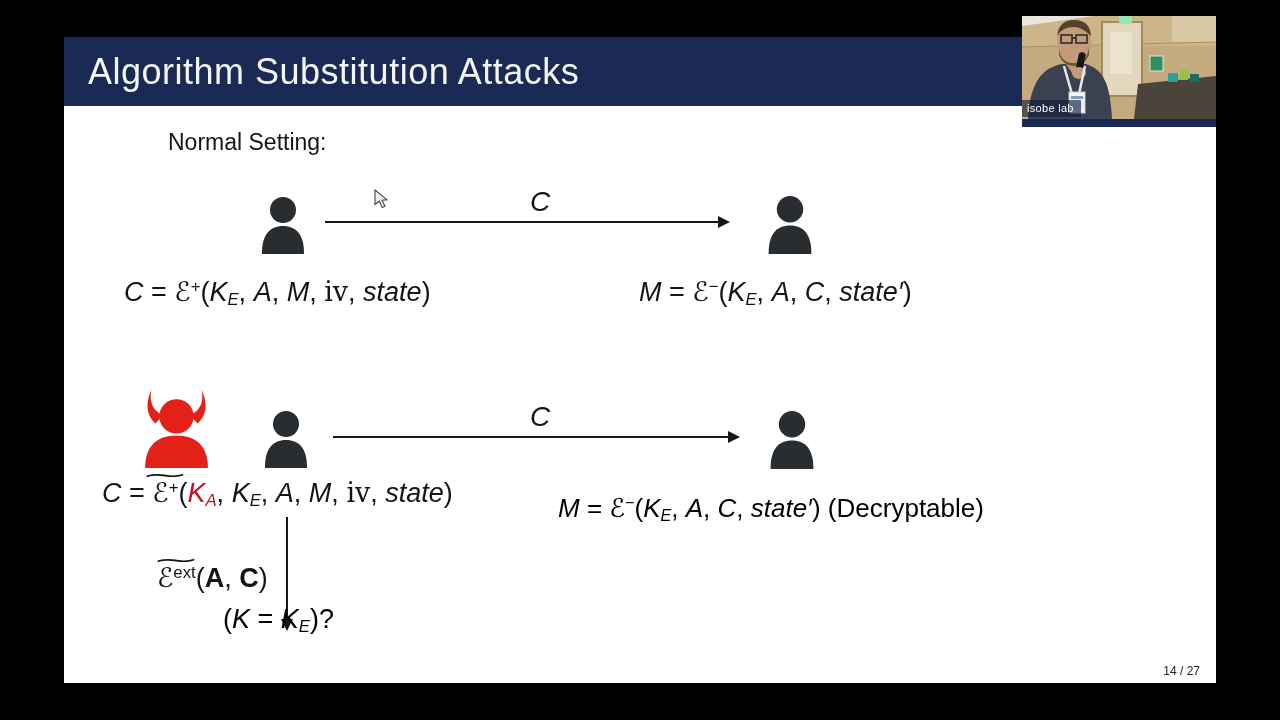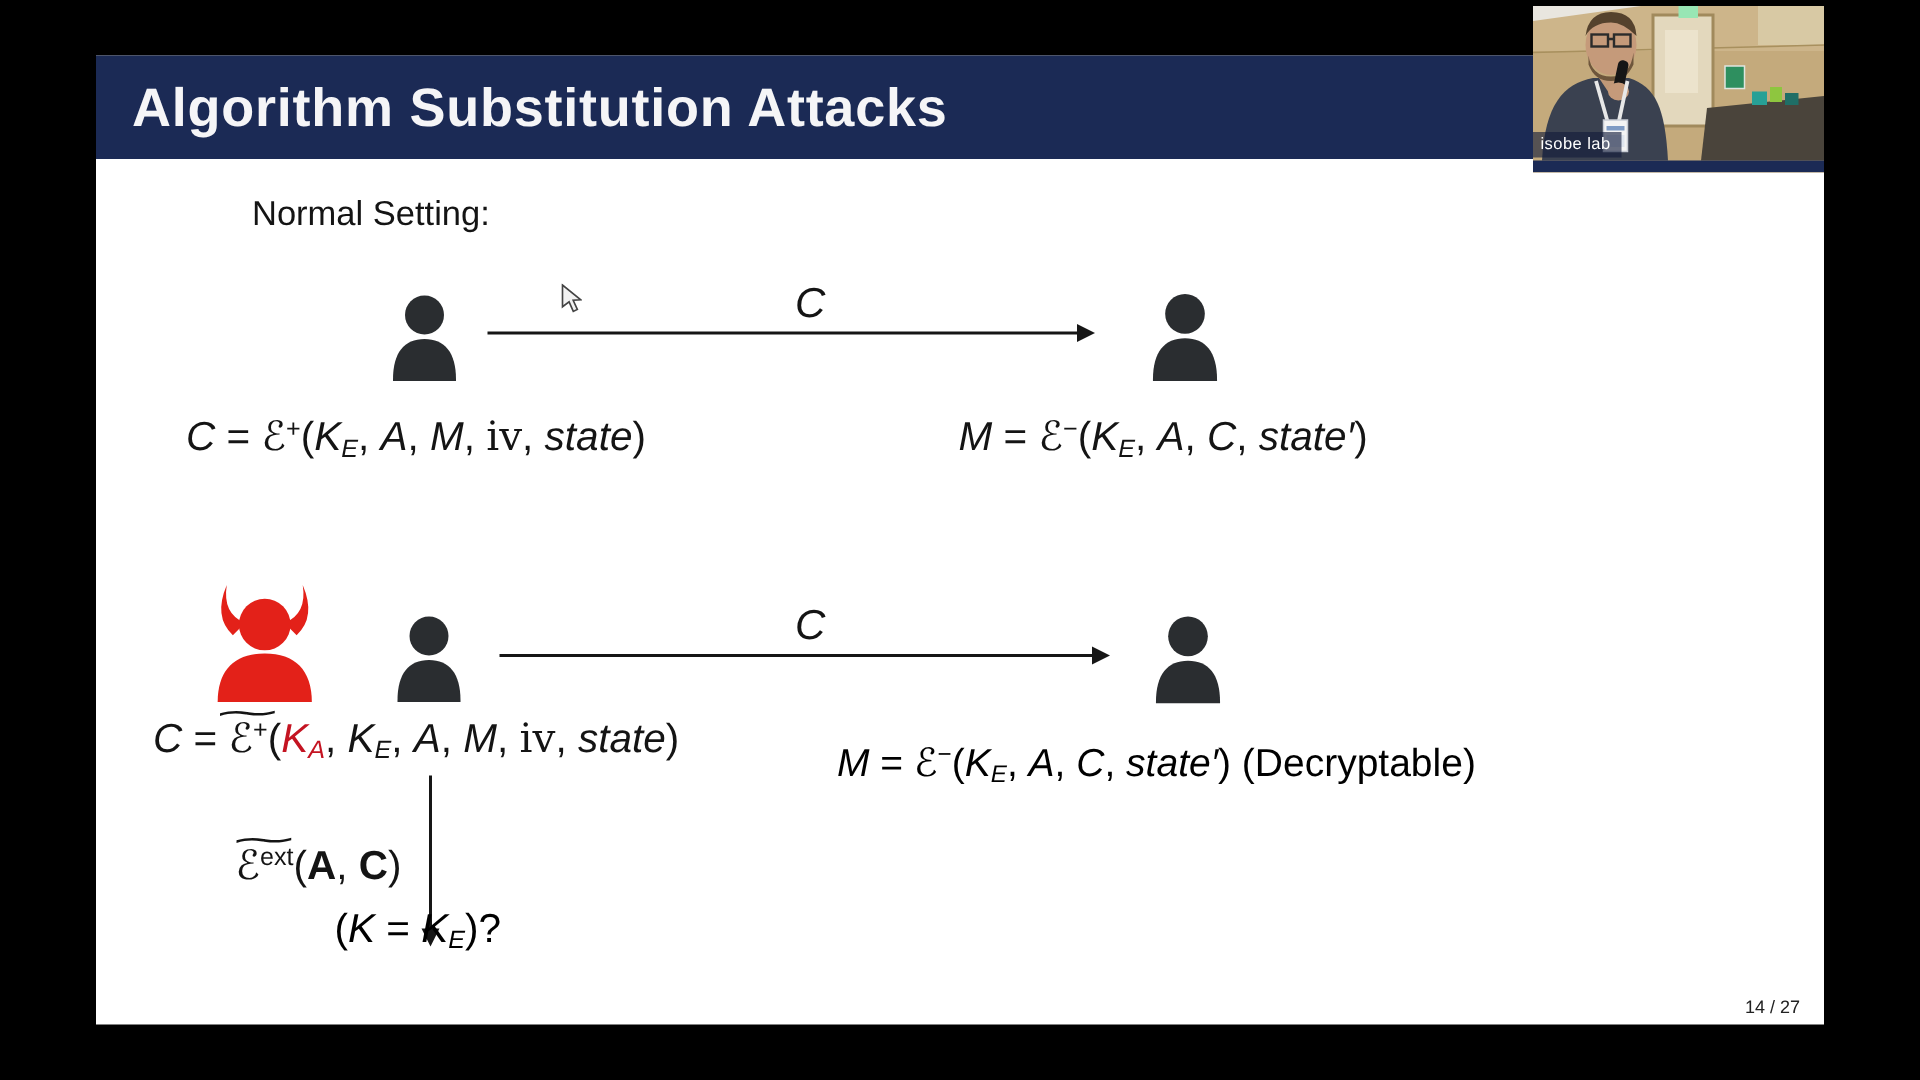--- a/index.html
+++ b/index.html
@@ -1,21 +1,21 @@
 <!DOCTYPE html>
 <html><head>
 <meta charset="utf-8">
 <style>
   html,body{margin:0;padding:0;background:#000;}
   .stage{position:relative;width:1280px;height:720px;background:#000;overflow:hidden;
          font-family:"Liberation Sans",sans-serif;}
   .slide{position:absolute;left:64px;top:37px;width:1152px;height:646px;background:#ffffff;}
   .titlebar{position:absolute;left:0;top:0;width:1152px;height:69px;background:#1b2a55;
             display:flex;align-items:center;}
-  .titlebar .ttl{color:#f5f5f7;font-size:36px;font-weight:700;letter-spacing:0.5px;padding-left:24px;}
+  .titlebar .ttl{color:#f5f5f7;font-size:36px;font-weight:400;letter-spacing:0.5px;padding-left:24px;}
   .heading{position:absolute;font-size:23px;color:#141414;white-space:nowrap;}
   .red-t{color:#c41422;}
   
   .fx{position:absolute;font-style:italic;white-space:nowrap;color:#141414;
       font-family:"Liberation Sans","DejaVu Sans",sans-serif;font-size:27px;}
   .fx .rm{font-style:normal;}
   .fx .ser{font-family:"DejaVu Serif",serif;margin-top:22px;}
   .fx .scr{font-family:"DejaVu Sans",sans-serif;font-style:normal;}
   .fx .sup{font-size:62%;vertical-align:0.55em;}
   .fx .sub{font-size:62%;vertical-align:-0.25em;}
@@ -30,21 +30,21 @@
   .harrow::after{content:"";position:absolute;right:-11px;top:-5px;width:0;height:0;
                  border-left:12px solid #161616;border-top:6px solid transparent;border-bottom:6px solid transparent;}
   .varrow{position:absolute;width:2px;background:#161616;}
   .varrow::after{content:"";position:absolute;bottom:-11px;left:-5px;width:0;height:0;
                  border-top:12px solid #161616;border-left:6px solid transparent;border-right:6px solid transparent;}
   .arrow-label{position:absolute;font-size:28px;font-style:italic;color:#141414;}
   .icon{position:absolute;}
   .icon svg{display:block;}
   .pagenum{position:absolute;right:16px;bottom:5px;font-size:12px;color:#222;}
   
-  .webcam{position:absolute;left:1022px;top:4px;width:194px;height:111px;background:#c4aa7c;overflow:hidden;}
+  .webcam{position:absolute;left:1022px;top:16px;width:194px;height:111px;background:#c4aa7c;overflow:hidden;}
   .webcam-label{position:absolute;left:0;top:84px;background:rgba(18,28,58,0.62);color:#fff;
                 font-size:11px;padding:2px 7px 3px 5px;letter-spacing:0.3px;}
   .cursor{position:absolute;left:374px;top:189px;}
 </style>
 </head>
 <body>
 
 <div class="stage">
 
   <div class="slide">

